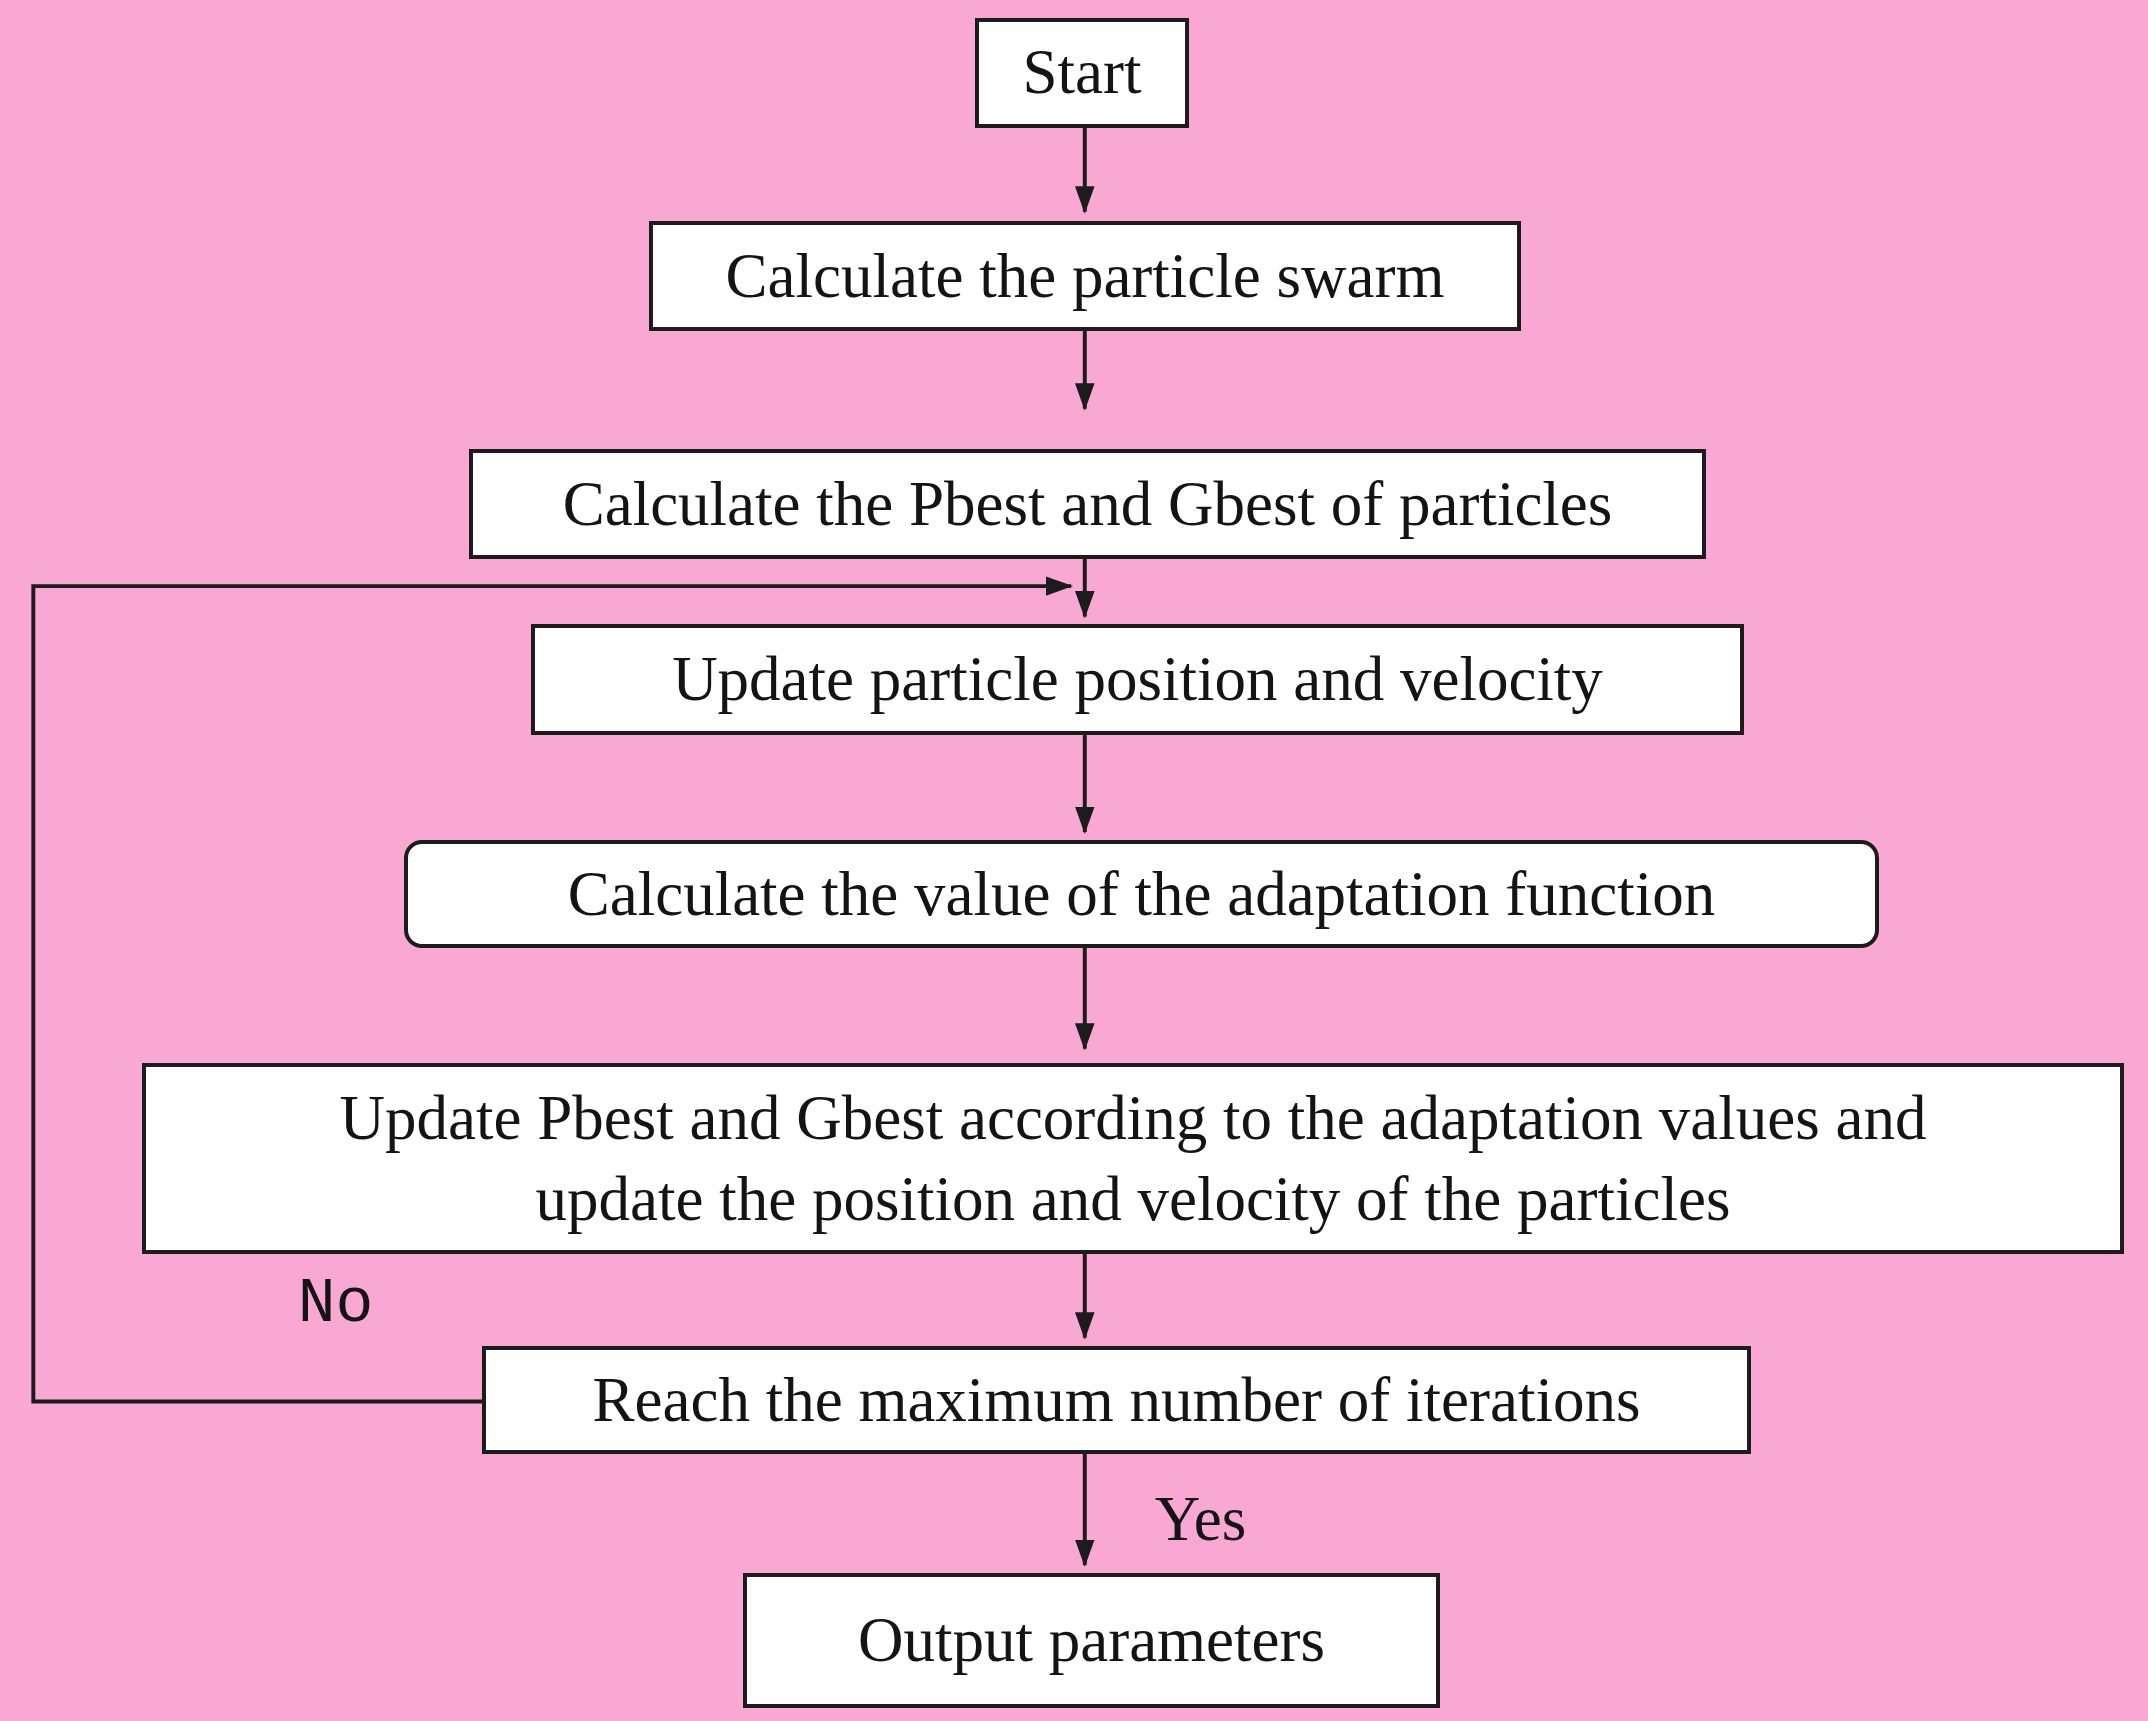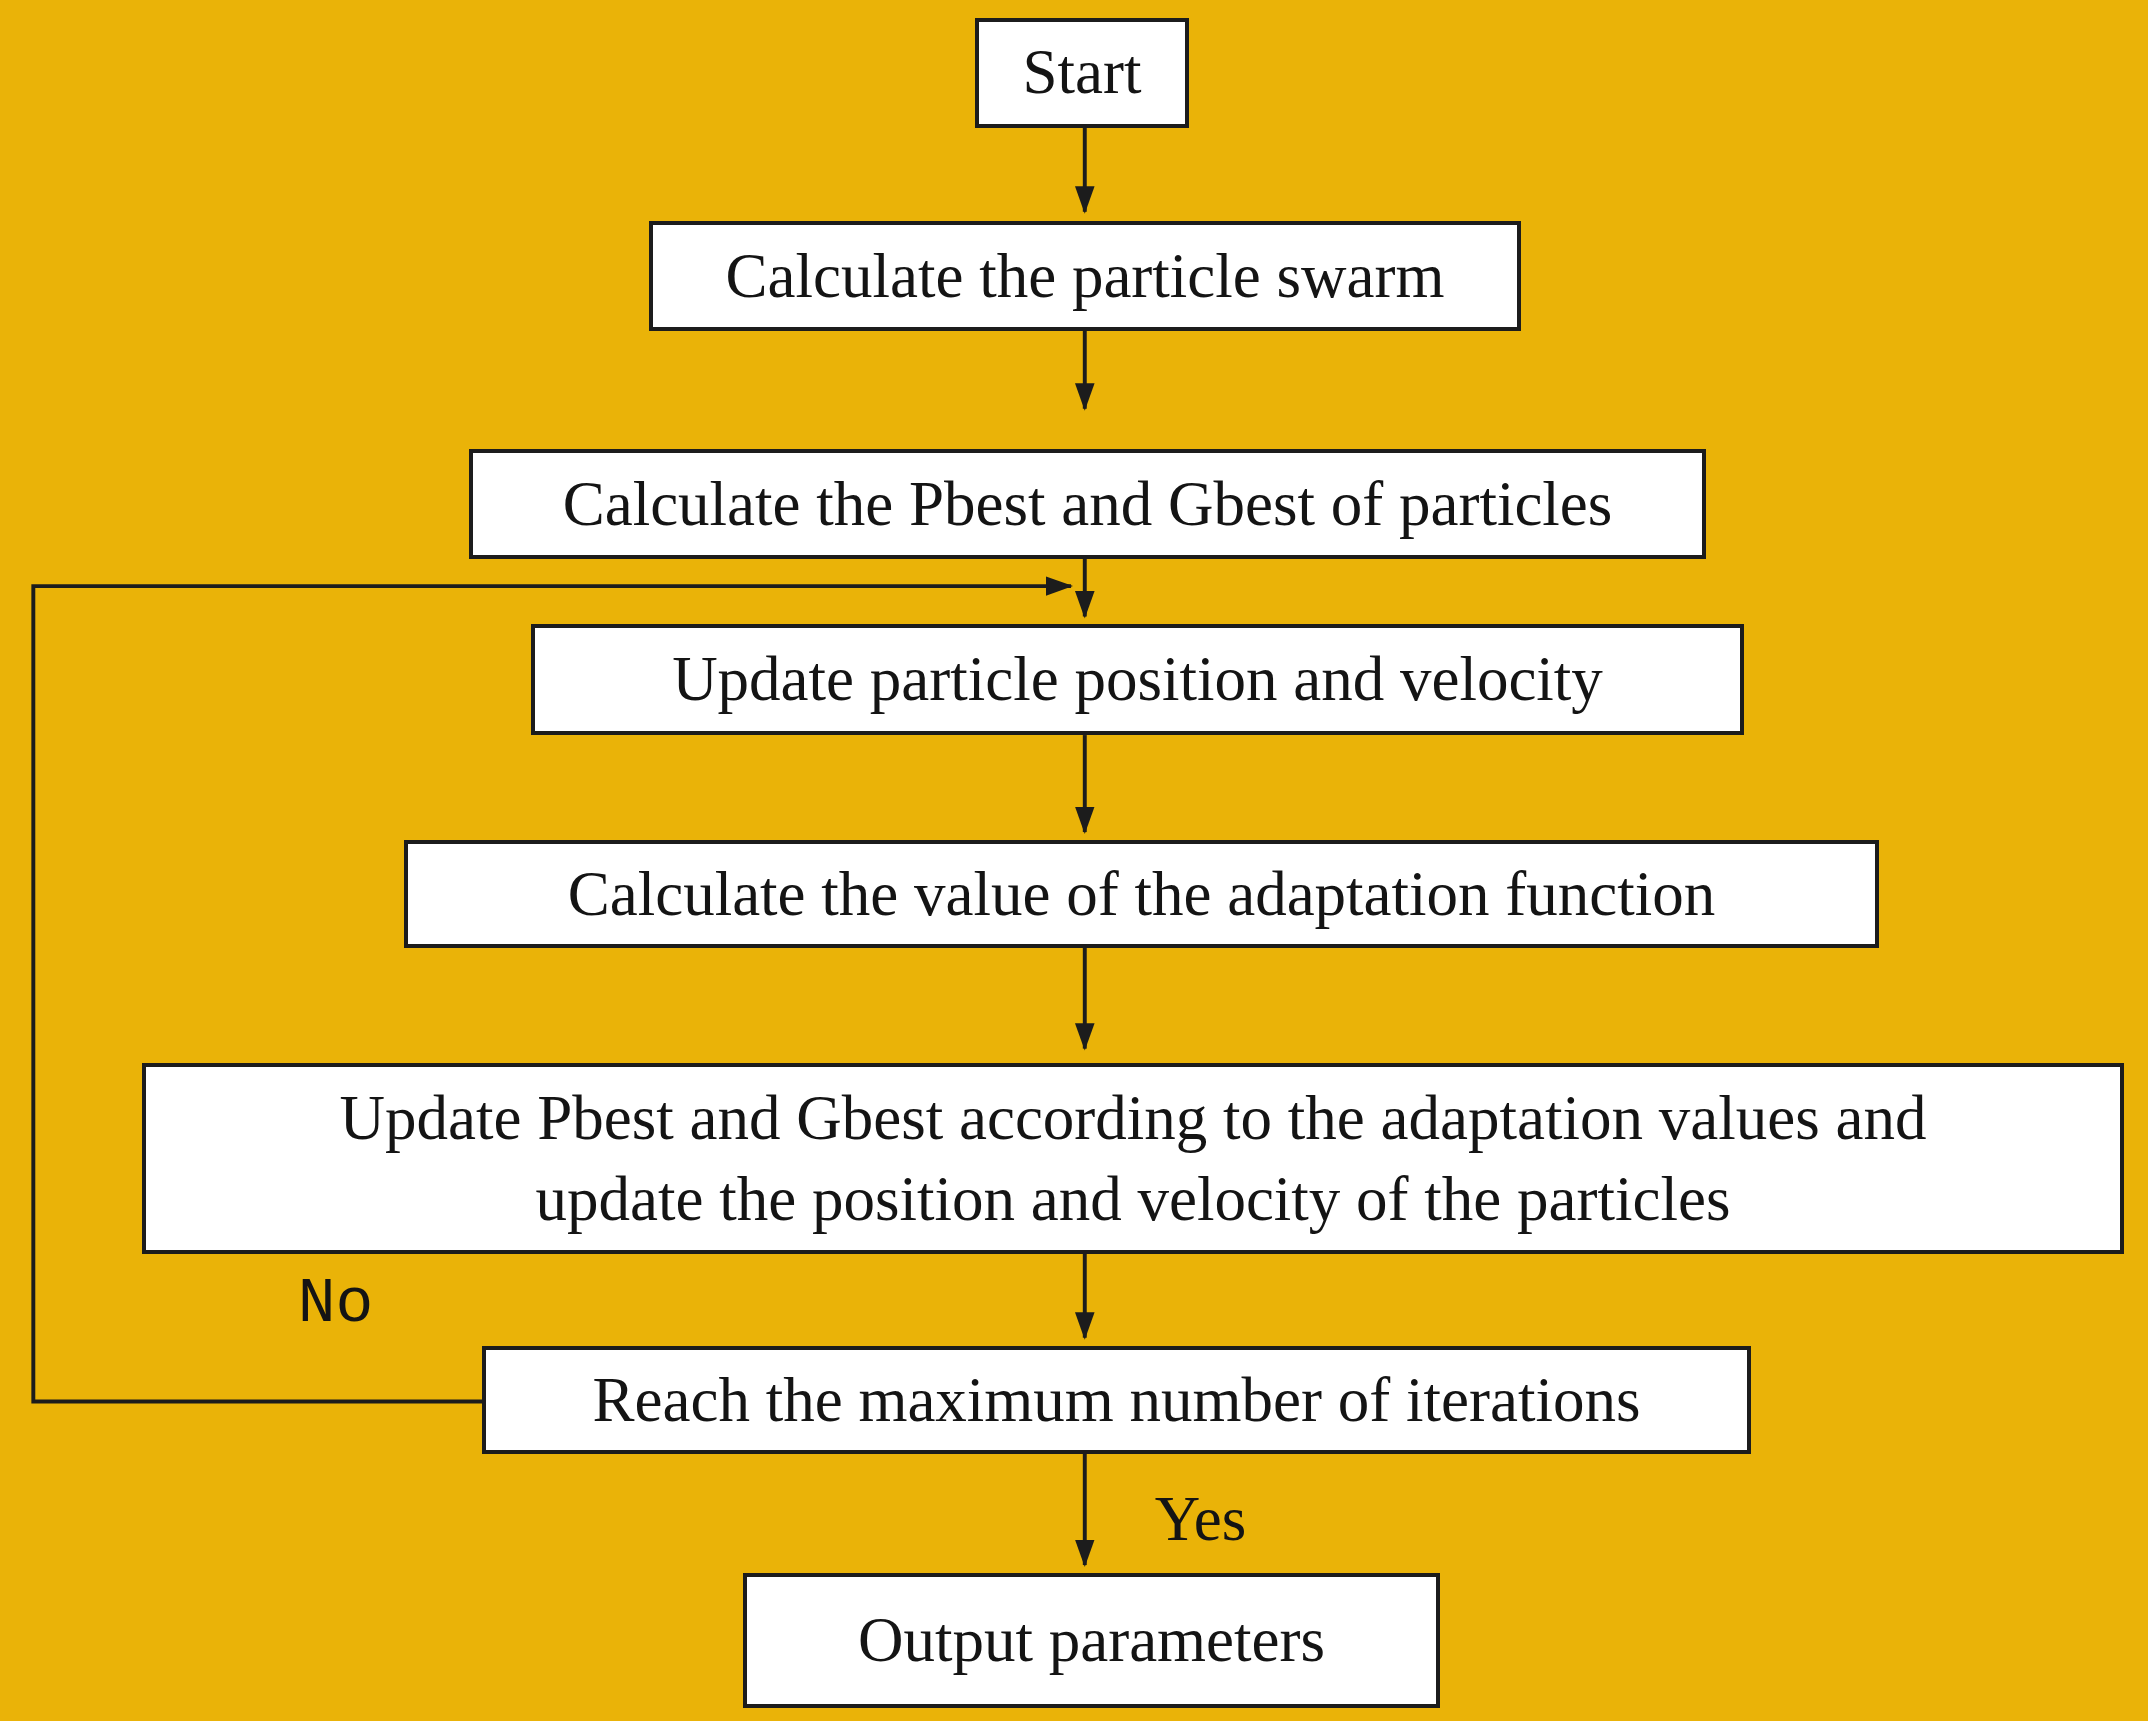--- a/index.html
+++ b/index.html
@@ -1,20 +1,20 @@
 <!DOCTYPE html>
 <html><head>
 <meta charset="utf-8">
 <style>
   html, body { margin: 0; padding: 0; background: #ffffff; }
   .canvas {
     position: relative;
     width: 2148px;
     height: 1721px;
-    background: #eab308;
+    background: #f9a8d4;
     font-family: "Liberation Serif", "DejaVu Serif", serif;
     color: #141414;
     overflow: hidden;
   }
   svg.connectors {
     position: absolute;
     left: 0; top: 0;
     width: 2148px; height: 1721px;
   }
   .node {
@@ -37,21 +37,21 @@
     font-size: 63px;
     display: flex;
     align-items: center;
     justify-content: center;
   }
   
   #n-start      { left:  975px; top:   17.6px; width:  214px; height: 110px; }
   #n-init       { left:  649px; top:  221px; width:  872px; height: 110px; }
   #n-calc-best  { left:  469px; top:  417px; width: 1237px; height: 110px; margin-top: 32px; }
   #n-update-pv  { left:  531px; top:  624px; width: 1213px; height: 111px; }
-  #n-calc-adapt { left:  404px; top:  840px; width: 1475px; height: 108px; }
+  #n-calc-adapt { left:  404px; top:  840px; width: 1475px; height: 108px; border-radius: 18px; }
   #n-update-best{ left:  142px; top: 1063px; width: 1982px; height: 191px; }
   #n-reach-max  { left:  482px; top: 1346px; width: 1269px; height: 108px; }
   #n-output     { left:  743px; top: 1573px; width:  697px; height: 135px; }
   #lbl-no  { left:  257px; top: 1260px; width: 157px; height:  88px; font-family: Liberation Mono, monospace; }
   #lbl-yes { left: 1117px; top: 1480px; width: 167px; height:  78px; }
 </style>
 </head>
 <body>
 
 <div class="canvas">

